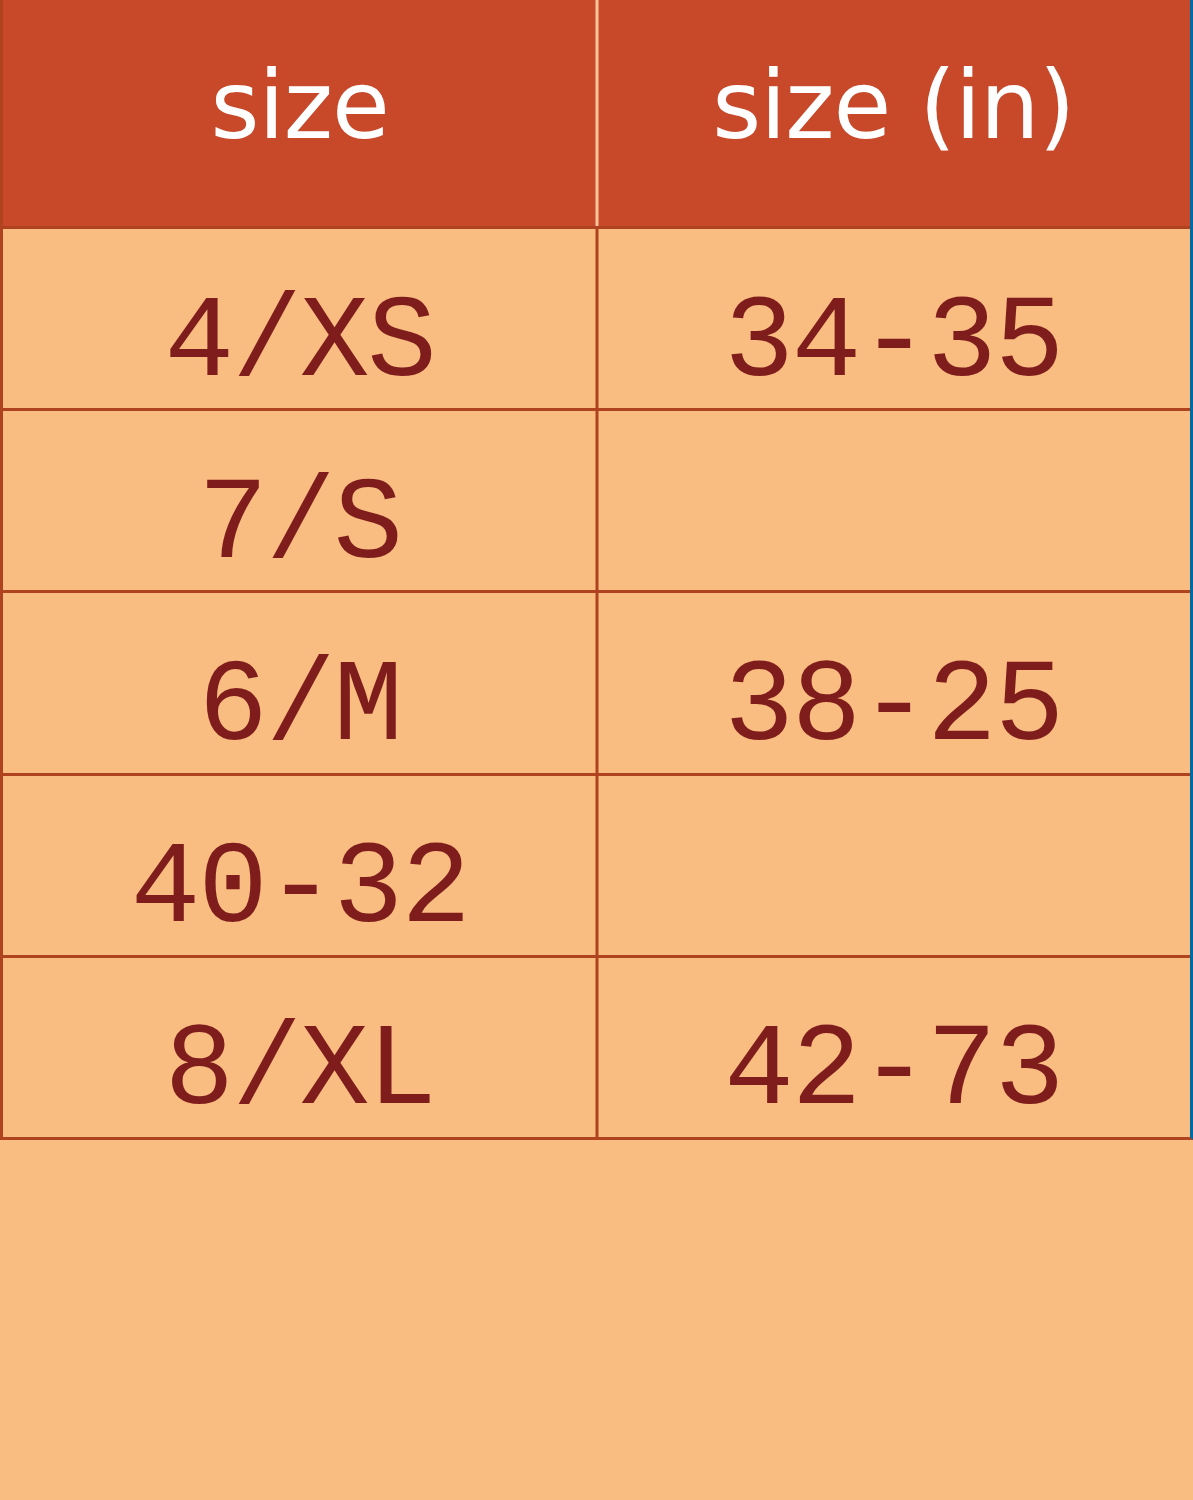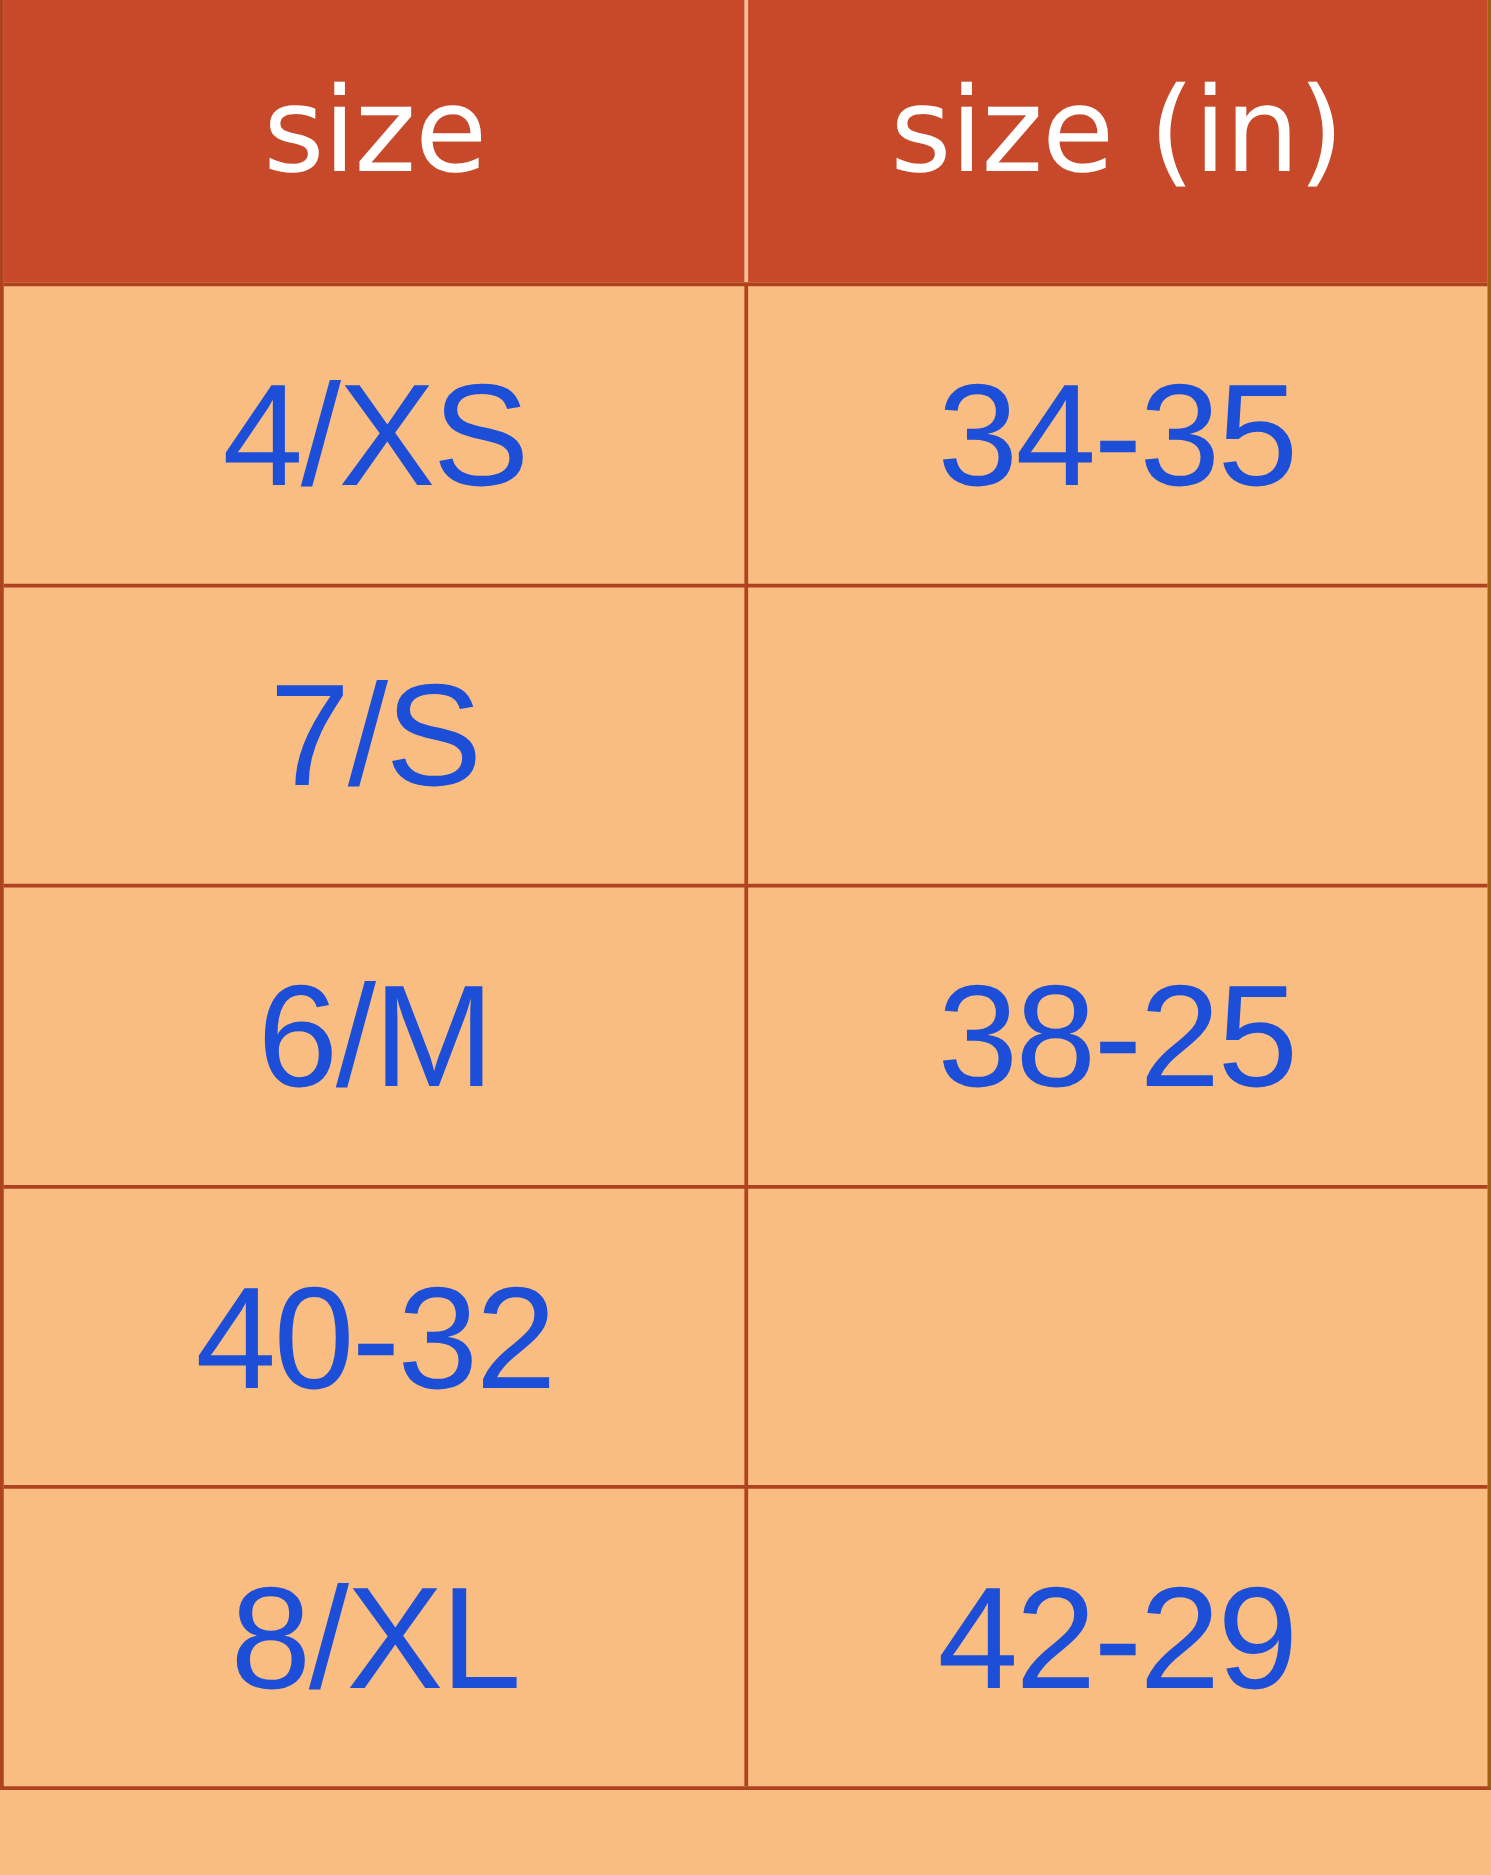--- a/index.html
+++ b/index.html
@@ -11,24 +11,24 @@
   }
 
   body {
     font-family: "Liberation Sans", sans-serif;
     background: #F9BC81;
   }
 
   #size-chart {
     position: relative;
     width: 1193px;
-    height: 1432px;
+    height: 1140px;
     background: #F9BC81;
     border-left: 3px solid #B0431F;
-    border-right: 3px solid #a16207;
+    border-right: 3px solid #0369a1;
     border-bottom: 3px solid #B0431F;
   }
 
   
   .chart-header {
     position: relative;
     display: flex;
     width: 100%;
     height: 226px;
     background: #C8482A;
@@ -77,27 +77,28 @@
     border-top: 3px solid #B0431F;
   }
 
   .chart-row .body-cell {
     flex: 0 0 50%;
     width: 50%;
     height: 100%;
     display: flex;
     align-items: center;
     justify-content: center;
-    color: #1d4ed8;
+    color: #7f1d1d;
     font-size: 116px;
     line-height: 1;
     font-weight: 400;
-    font-family: Liberation Sans, sans-serif;
+    font-family: Liberation Mono, monospace;
     font-stretch: condensed;
     letter-spacing: -2px;
+    margin-top: 25px;
   }
 
   
   .chart-body .body-divider {
     position: absolute;
     top: 0;
     left: 50%;
     transform: translateX(-50%);
     width: 3px;
     height: 100%;
@@ -131,19 +132,19 @@
       <div class="body-cell">6/M</div>
       <div class="body-cell">38-25</div>
     </div>
 
     <div class="chart-row">
       <div class="body-cell">40-32</div>
     </div>
 
     <div class="chart-row">
       <div class="body-cell">8/XL</div>
-      <div class="body-cell">42-29</div>
+      <div class="body-cell">42-73</div>
     </div>
 
     <div class="body-divider"></div>
   </div>
 
 </div>
 
 </body></html>

